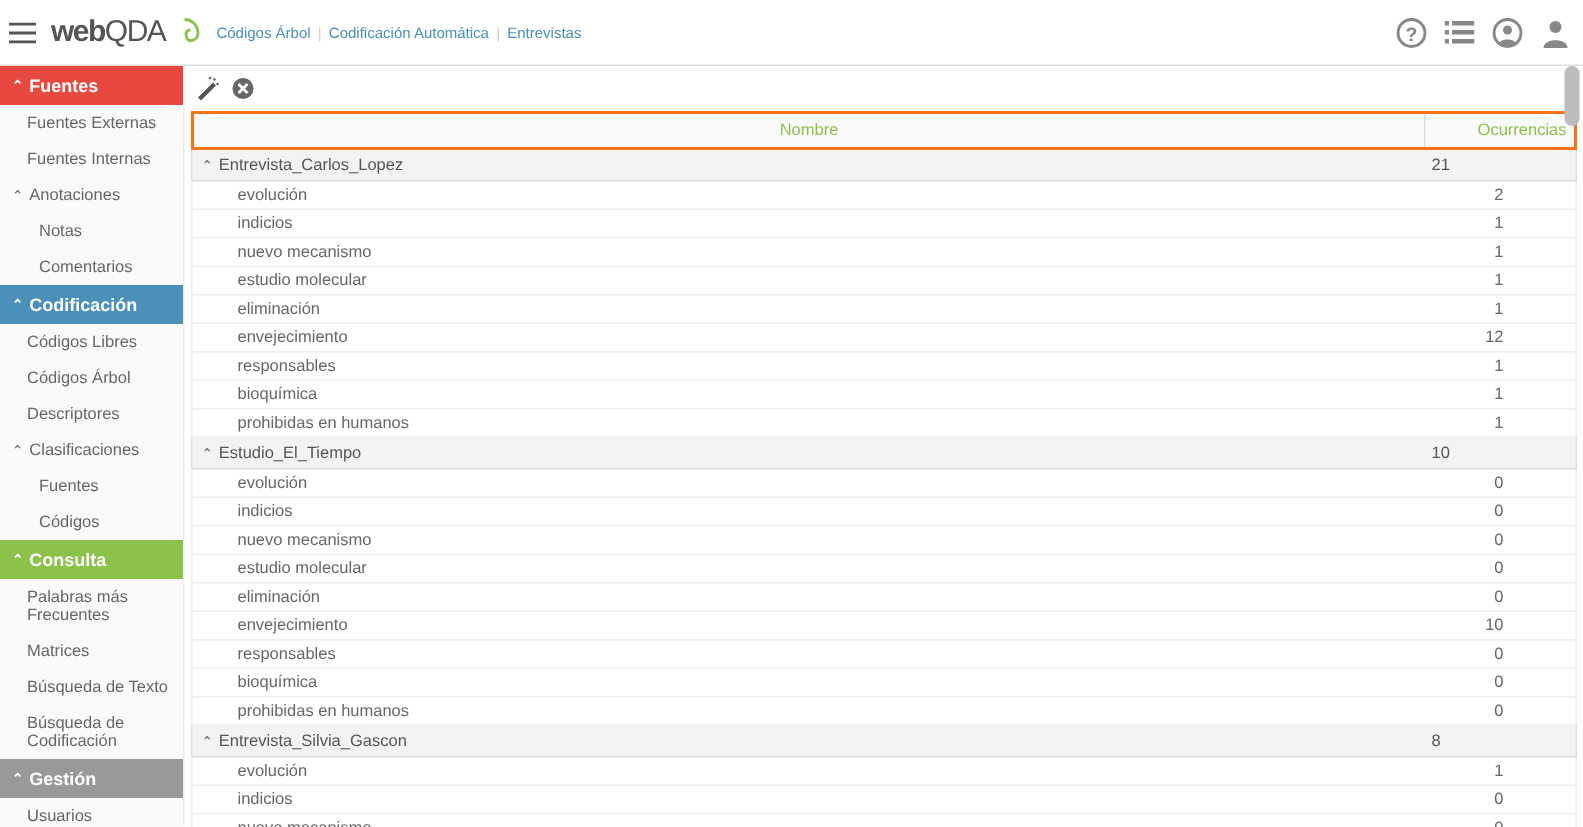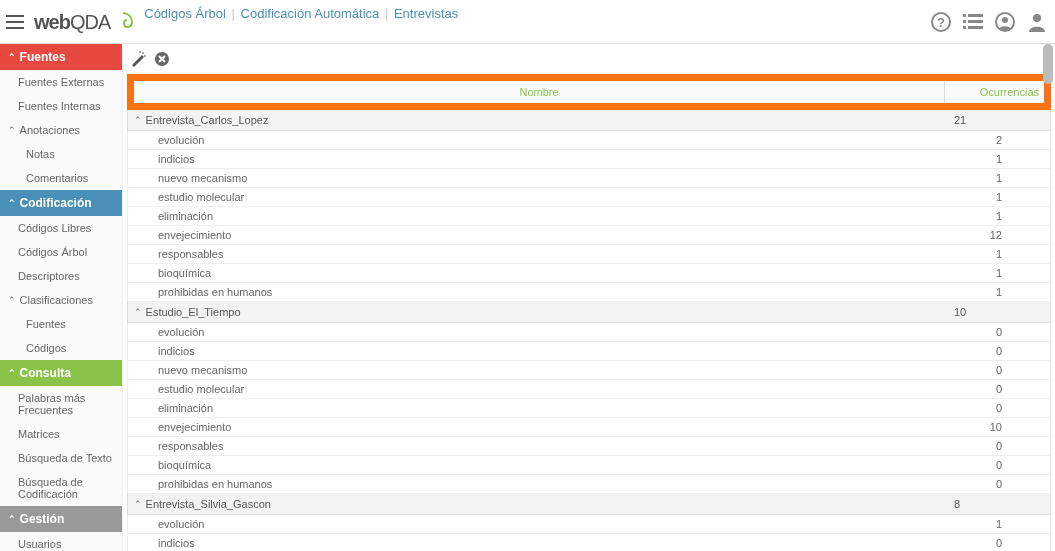--- a/index.html
+++ b/index.html
@@ -1,28 +1,28 @@
 <!DOCTYPE html>
 <html><head>
 <meta charset="utf-8">
 <style>
 * { margin: 0; padding: 0; box-sizing: border-box; font-family: Arial, sans-serif; }
 body { width: 1055px; height: 551px; overflow: hidden; background: #fff; font-size: 12px; color: #555; }
 
-.topbar { height: 44px; border-bottom: 1px solid #ddd; display: flex; align-items: flex-start; }
+.topbar { height: 44px; border-bottom: 1px solid #ddd; display: flex; align-items: center; }
 .topbar .menu-btn { width: 30px; height: 44px; display: flex; align-items: center; justify-content: center; cursor: pointer; }
 .logo { display: flex; align-items: center; height: 44px; padding: 0 4px; }
 .logo-text { font-size: 20px; font-weight: bold; color: #555; letter-spacing: -1px; }
 .logo-text .qda { font-weight: 300; }
 .logo-swirl { color: #8bc34a; font-size: 18px; margin-left: 2px; }
 .header-center { flex: 1; padding: 4px 6px; }
 .header-title { font-size: 13px; color: #777; text-transform: uppercase; font-weight: bold; }
 .header-title .pct { color: #8bc34a; font-weight: bold; }
 .header-title .slash { color: #999; font-weight: normal; }
-.breadcrumb { font-size: 13px; margin-top: 2px; }
+.breadcrumb { font-size: 10px; margin-top: 2px; }
 .breadcrumb a { color: #4a90b8; text-decoration: none; }
 .breadcrumb .sep { color: #ccc; margin: 0 2px; }
 .topbar-right { display: flex; align-items: center; height: 44px; padding-right: 8px; gap: 12px; color: #888; }
 
 .layout { display: flex; height: calc(551px - 44px); }
 
 .sidebar { width: 123px; background: #fafafa; overflow-y: auto; font-size: 11px; border-right: 1px solid #eee; }
 .sidebar .section-hdr { display: flex; align-items: center; padding: 6px 8px; color: #fff; cursor: pointer; font-weight: bold; font-size: 12px; }
 .sidebar .section-hdr.red { background: #e74840; }
 .sidebar .section-hdr.blue { background: #4a90b8; }
@@ -31,21 +31,21 @@
 .sidebar .chev { margin-right: 4px; font-size: 9px; }
 .sidebar .item { padding: 6px 8px 6px 18px; cursor: pointer; color: #666; }
 .sidebar .item.lv2 { padding-left: 26px; }
 .sidebar .sub-hdr { display: flex; align-items: center; padding: 6px 8px; cursor: pointer; color: #666; }
 
 .main { flex: 1; display: flex; flex-direction: column; overflow: hidden; }
 .toolbar { height: 30px; display: flex; align-items: center; padding: 0 6px; gap: 6px; }
 .toolbar .tbtn { width: 18px; height: 18px; display: flex; align-items: center; justify-content: center; cursor: pointer; color: #555; }
 
 .grid { flex: 1; overflow-y: auto; padding: 0 4px; }
-.ghdr { display: flex; border: 7px solid #f97316; background: #fafafa; }
+.ghdr { display: flex; border: 2px solid #f97316; background: #fafafa; }
 .ghdr .c-name { flex: 1; text-align: center; padding: 5px; color: #8bc34a; font-size: 11px; }
 .ghdr .c-occ { width: 100px; text-align: right; padding: 5px; color: #8bc34a; font-size: 11px; border-left: 1px solid #ddd; }
 
 .grp-hdr { display: flex; align-items: center; border: 1px solid #ddd; border-top: none; background: #f3f3f3; padding: 4px 6px; cursor: pointer; font-size: 11px; }
 .grp-hdr .gchev { margin-right: 4px; font-size: 9px; color: #666; }
 .grp-hdr .gname { flex: 1; color: #555; }
 .grp-hdr .gocc { width: 90px; padding-right: 42px; color: #555; }
 
 .row { display: flex; border: 1px solid #eee; border-top: none; padding: 3px 6px; font-size: 11px; }
 .row .rname { flex: 1; padding-left: 24px; color: #666; }

